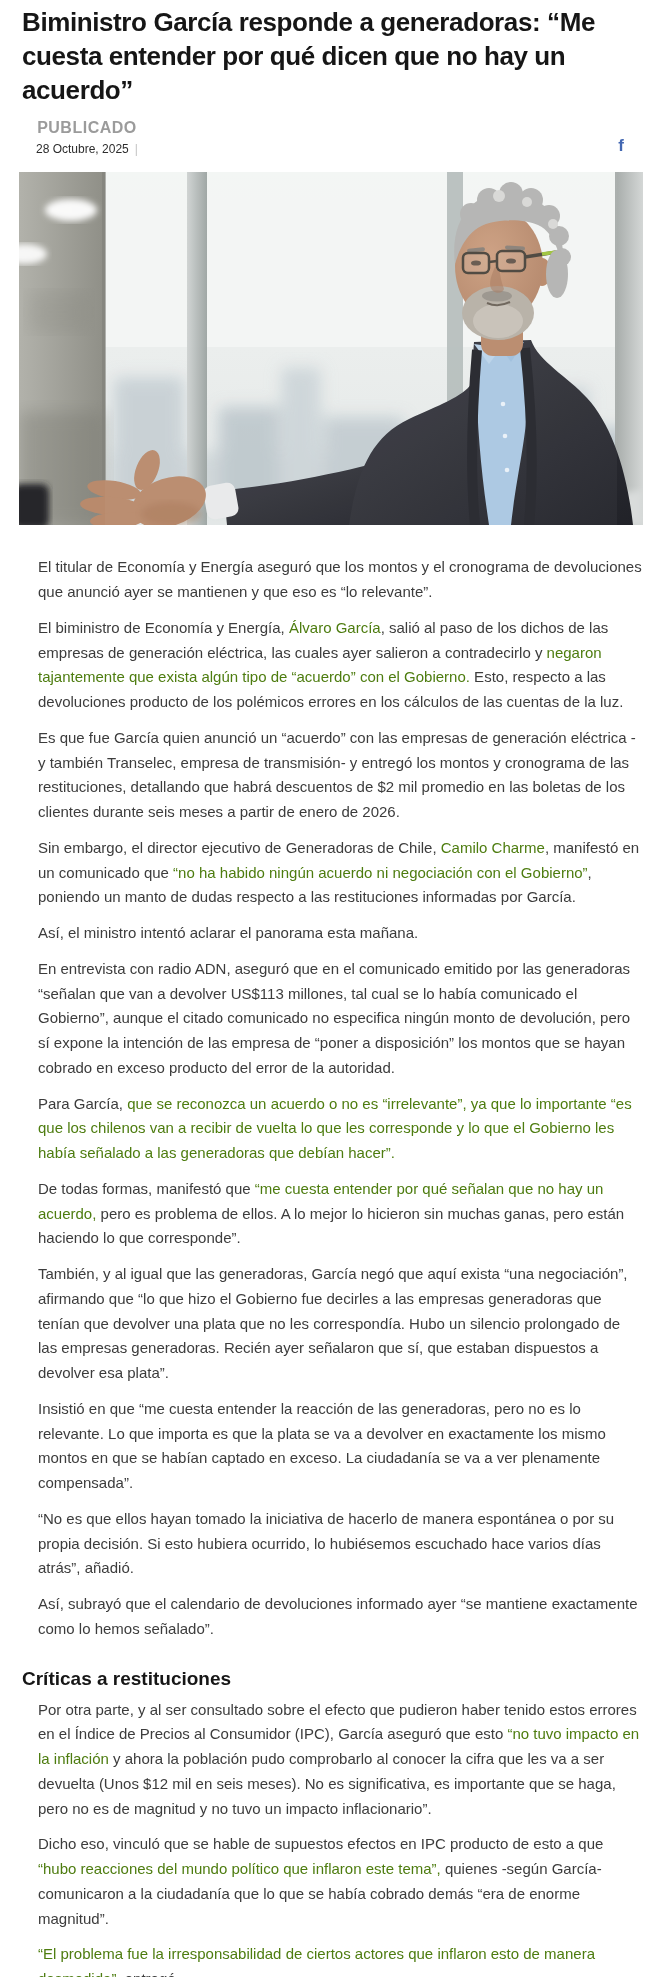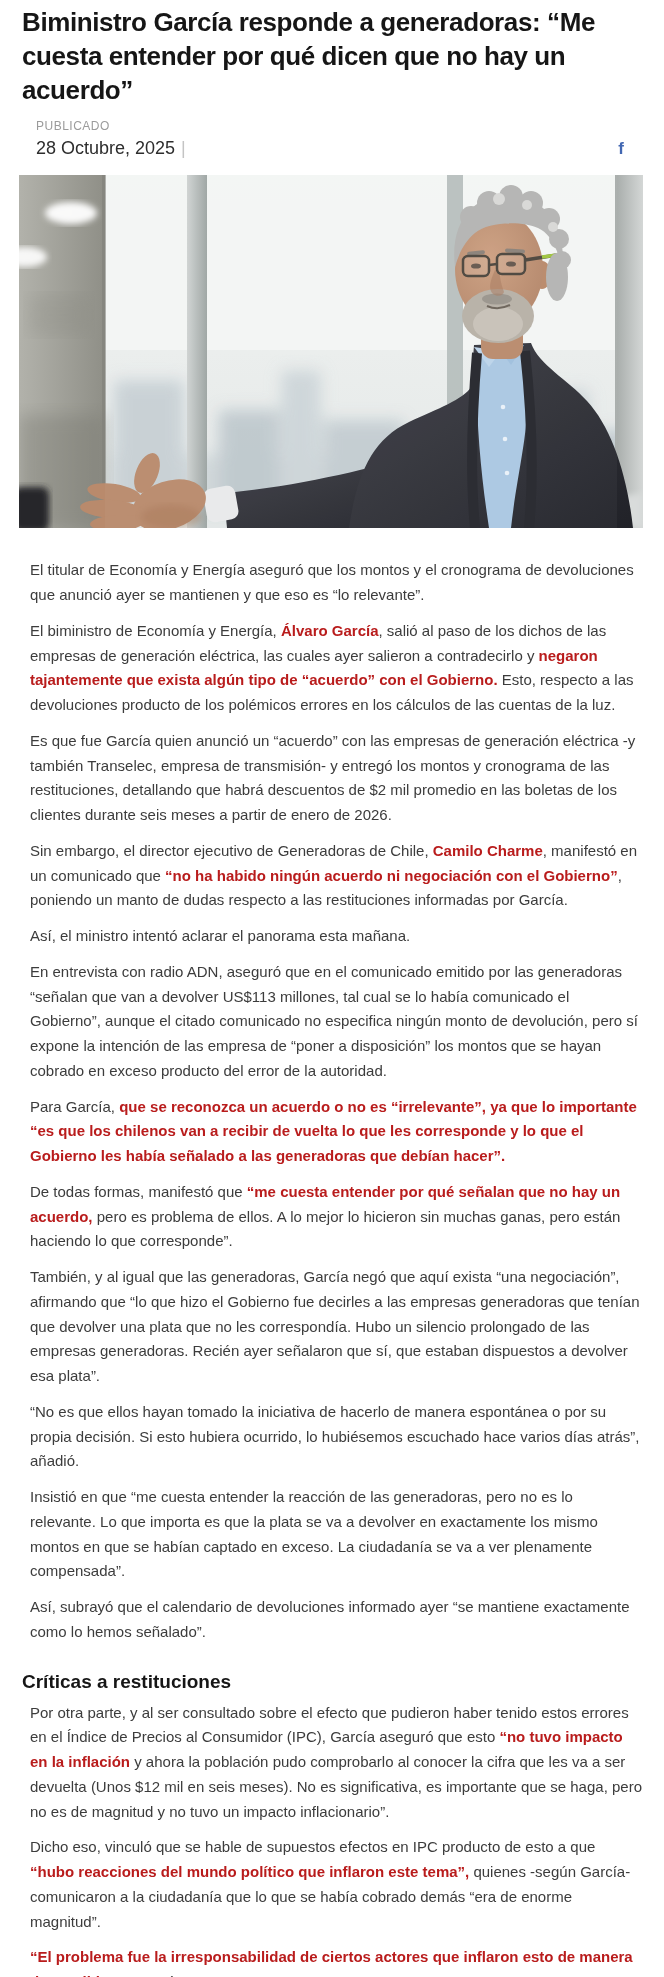--- a/index.html
+++ b/index.html
@@ -20,27 +20,28 @@
     margin:0 0 12px 0;
   }
   .meta-row{
     display:flex;
     justify-content:space-between;
     align-items:flex-end;
     margin-left:14px;
     margin-right:12px;
   }
   .published-label{
-    font-size:12px;
+    font-size:16px;
     letter-spacing:.5px;
     color:#9b9b9b;
-    font-weight:400;
+    font-weight:700;
+    text-align:center;
   }
   .date-line{
-    font-size:18px;
+    font-size:12px;
     color:#2d2d2d;
     margin-top:5px;
   }
   .date-sep{color:#c4c4c4;margin-left:6px;font-weight:300;}
   .fb-icon{
     font-weight:700;
     font-size:17px;
     color:#4267b2;
     line-height:1;
     cursor:pointer;
@@ -49,24 +50,24 @@
   .photo-wrap{
     width:624px;height:353px;
     margin:16px 0 30px -3px;
     overflow:hidden;
     background:#eceeed;
   }
   .photo-wrap svg{display:block;}
   .article-body p{
     font-size:15px;
     line-height:1.65;
-    margin:0 0 11px 8px;
+    margin:0 0 11px 16px;
     color:#3c3c3c;
   }
-  .article-body .bold{font-weight:700;color:#b91c1c;}
+  .article-body .bold{font-weight:400;color:#4d7c0f;}
   h2.subheading{
     font-size:19px;
     font-weight:700;
     color:#161616;
     margin:26px 0 8px 0;
   }
 </style>
 </head>
 <body>
 
@@ -213,22 +214,22 @@
   <div class="article-body">
       <p><span>El titular de Economía y Energía aseguró que los montos y el cronograma de devoluciones que anunció ayer se mantienen y que eso es “lo relevante”.</span></p>
       <p><span>El biministro de Economía y Energía, </span><span class="bold">Álvaro García</span><span>, salió al paso de los dichos de las empresas de generación eléctrica, las cuales ayer salieron a contradecirlo y </span><span class="bold">negaron tajantemente que exista algún tipo de “acuerdo” con el Gobierno.</span><span> Esto, respecto a las devoluciones producto de los polémicos errores en los cálculos de las cuentas de la luz.</span></p>
       <p><span>Es que fue García quien anunció un “acuerdo” con las empresas de generación eléctrica -y también Transelec, empresa de transmisión- y entregó los montos y cronograma de las restituciones, detallando que habrá descuentos de $2 mil promedio en las boletas de los clientes durante seis meses a partir de enero de 2026.</span></p>
       <p><span>Sin embargo, el director ejecutivo de Generadoras de Chile, </span><span class="bold">Camilo Charme</span><span>, manifestó en un comunicado que </span><span class="bold">“no ha habido ningún acuerdo ni negociación con el Gobierno”</span><span>, poniendo un manto de dudas respecto a las restituciones informadas por García.</span></p>
       <p><span>Así, el ministro intentó aclarar el panorama esta mañana.</span></p>
       <p><span>En entrevista con radio ADN, aseguró que en el comunicado emitido por las generadoras “señalan que van a devolver US$113 millones, tal cual se lo había comunicado el Gobierno”, aunque el citado comunicado no especifica ningún monto de devolución, pero sí expone la intención de las empresa de “poner a disposición” los montos que se hayan cobrado en exceso producto del error de la autoridad.</span></p>
       <p><span>Para García, </span><span class="bold">que se reconozca un acuerdo o no es “irrelevante”, ya que lo importante “es que los chilenos van a recibir de vuelta lo que les corresponde y lo que el Gobierno les había señalado a las generadoras que debían hacer”.</span></p>
       <p><span>De todas formas, manifestó que </span><span class="bold">“me cuesta entender por qué señalan que no hay un acuerdo,</span><span> pero es problema de ellos. A lo mejor lo hicieron sin muchas ganas, pero están haciendo lo que corresponde”.</span></p>
       <p><span>También, y al igual que las generadoras, García negó que aquí exista “una negociación”, afirmando que “lo que hizo el Gobierno fue decirles a las empresas generadoras que tenían que devolver una plata que no les correspondía. Hubo un silencio prolongado de las empresas generadoras. Recién ayer señalaron que sí, que estaban dispuestos a devolver esa plata”.</span></p>
+      <p><span>Insistió en que “me cuesta entender la reacción de las generadoras, pero no es lo relevante. Lo que importa es que la plata se va a devolver en exactamente los mismo montos en que se habían captado en exceso. La ciudadanía se va a ver plenamente compensada”.</span></p>
       <p><span>“No es que ellos hayan tomado la iniciativa de hacerlo de manera espontánea o por su propia decisión. Si esto hubiera ocurrido, lo hubiésemos escuchado hace varios días atrás”, añadió.</span></p>
-      <p><span>Insistió en que “me cuesta entender la reacción de las generadoras, pero no es lo relevante. Lo que importa es que la plata se va a devolver en exactamente los mismo montos en que se habían captado en exceso. La ciudadanía se va a ver plenamente compensada”.</span></p>
       <p><span>Así, subrayó que el calendario de devoluciones informado ayer “se mantiene exactamente como lo hemos señalado”.</span></p>
       <h2 class="subheading">Críticas a restituciones</h2>
       <p><span>Por otra parte, y al ser consultado sobre el efecto que pudieron haber tenido estos errores en el Índice de Precios al Consumidor (IPC), García aseguró que esto </span><span class="bold">“no tuvo impacto en la inflación</span><span> y ahora la población pudo comprobarlo al conocer la cifra que les va a ser devuelta (Unos $12 mil en seis meses). No es significativa, es importante que se haga, pero no es de magnitud y no tuvo un impacto inflacionario”.</span></p>
       <p><span>Dicho eso, vinculó que se hable de supuestos efectos en IPC producto de esto a que </span><span class="bold">“hubo reacciones del mundo político que inflaron este tema”,</span><span> quienes -según García- comunicaron a la ciudadanía que lo que se había cobrado demás “era de enorme magnitud”.</span></p>
       <p><span class="bold">“El problema fue la irresponsabilidad de ciertos actores que inflaron esto de manera desmedida”,</span><span> entregó.</span></p>
     </div>
 
 </div>
 
 </body></html>

